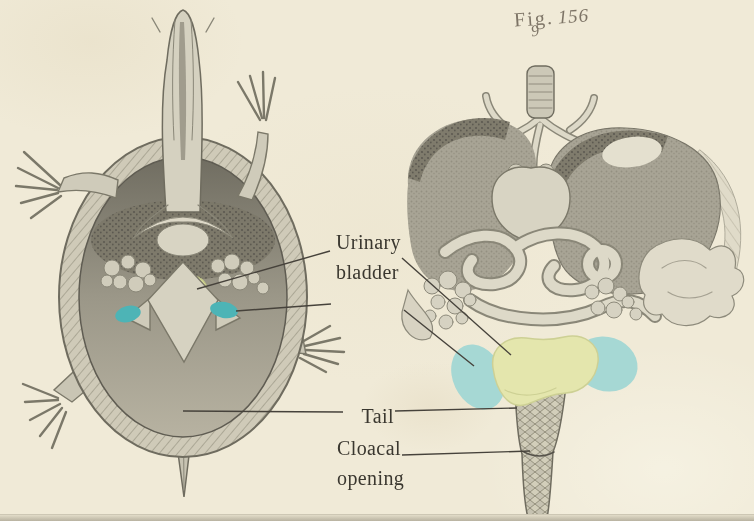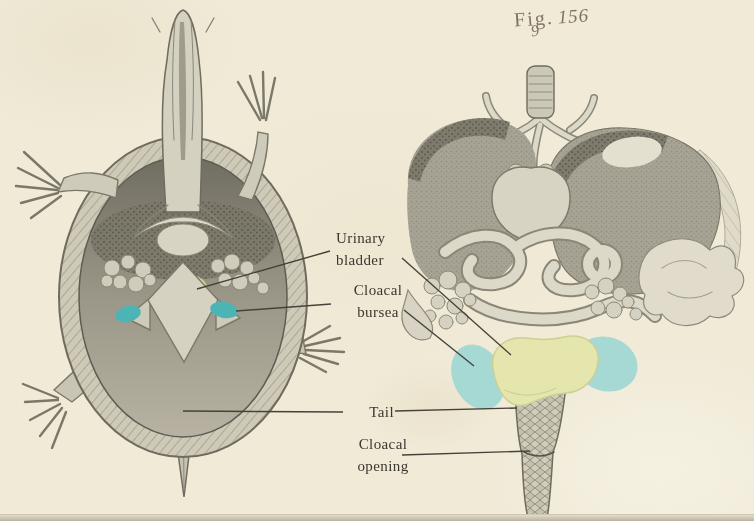--- a/index.html
+++ b/index.html
@@ -19,21 +19,21 @@
       radial-gradient(90px 60px at 57% 78%, rgba(185,160,110,0.10), transparent 75%);
   }
   .art{position:absolute;left:0;top:0;}
   .page-edge{
     position:absolute;left:0;bottom:0;width:754px;height:6px;
     background:linear-gradient(#e2dcc8,#b8b2a0);
     border-top:1px solid #cdc7b4;
   }
   .label{
     position:absolute;
-    font-size:15px;line-height:22px;
+    font-size:20px;line-height:30px;
     color:#3a372f;letter-spacing:0.4px;
   }
   .caption{
     position:absolute;left:514px;top:6px;
     color:#7d7466;transform:rotate(-4deg);
     white-space:nowrap;
   }
   .caption .pfx{font-size:20px;letter-spacing:2px;}
   .caption .num{font-size:19px;font-style:italic;letter-spacing:1px;}
   .caption-mark{
@@ -256,25 +256,24 @@
       <line x1="331" y1="304" x2="236" y2="311"></line>
       <line x1="404" y1="310" x2="474" y2="366"></line>
       <line x1="183" y1="411" x2="343" y2="412"></line>
       <line x1="395" y1="411" x2="517" y2="408"></line>
       <line x1="402" y1="455" x2="530" y2="451"></line>
     </g>
   </svg>
 
   <div class="label" style="left: 336px; top: 227px; width: 90px; text-align: left; color: rgb(58, 55, 47);">Urinary bladder</div>
 
-  <div class="label" style="left: 334px; top: 279px; width: 88px; text-align: center; color: rgb(58, 55, 47);">Cloacal bursea</div>
 
   <div class="label" style="left: 346px; top: 401px; width: 48px; text-align: right; color: rgb(58, 55, 47);">Tail</div>
 
-  <div class="label" style="left: 337px; top: 433px; width: 92px; text-align: center; color: rgb(58, 55, 47);">Cloacal opening</div>
+  <div class="label" style="left: 337px; top: 433px; width: 92px; text-align: left; color: rgb(58, 55, 47);">Cloacal opening</div>
 
   <div class="caption" style="color: rgb(125, 116, 102);">
     <span class="pfx">Fig.</span>
     <span class="num">156</span>
   </div>
   <div class="caption-mark" style="color: rgb(125, 116, 102);">9</div>
 
   <div class="page-edge"></div>
 </div>
 

